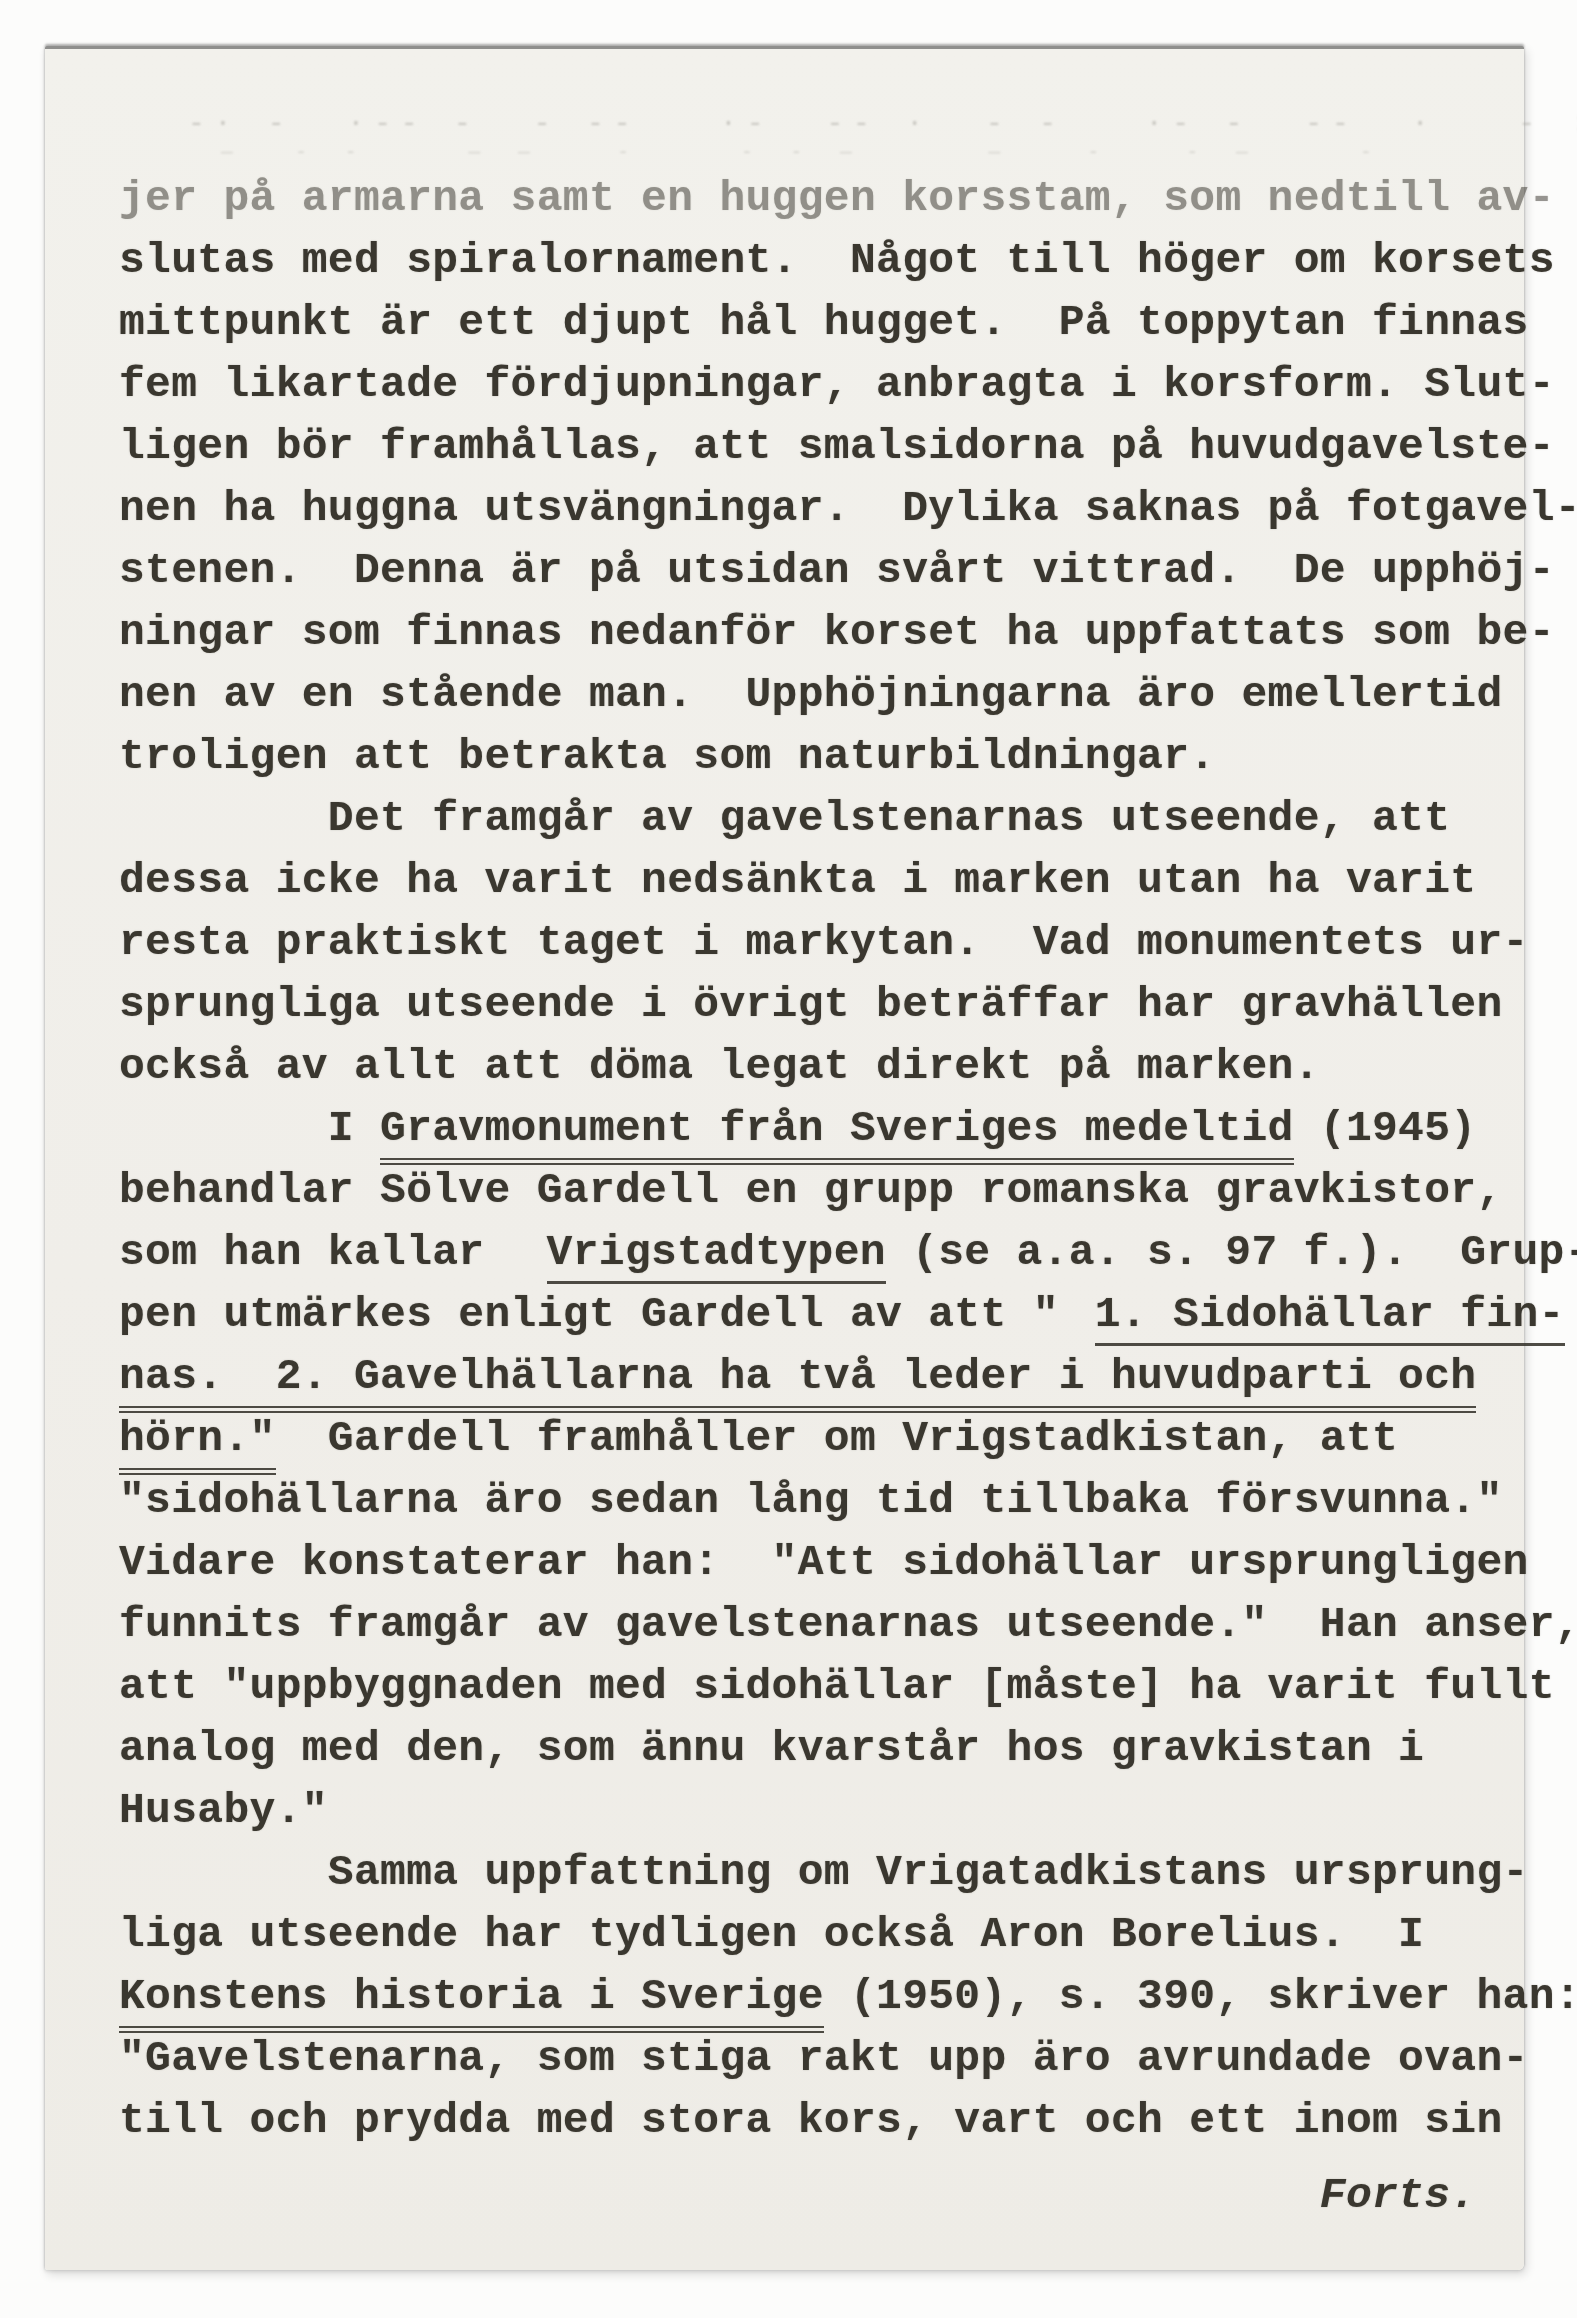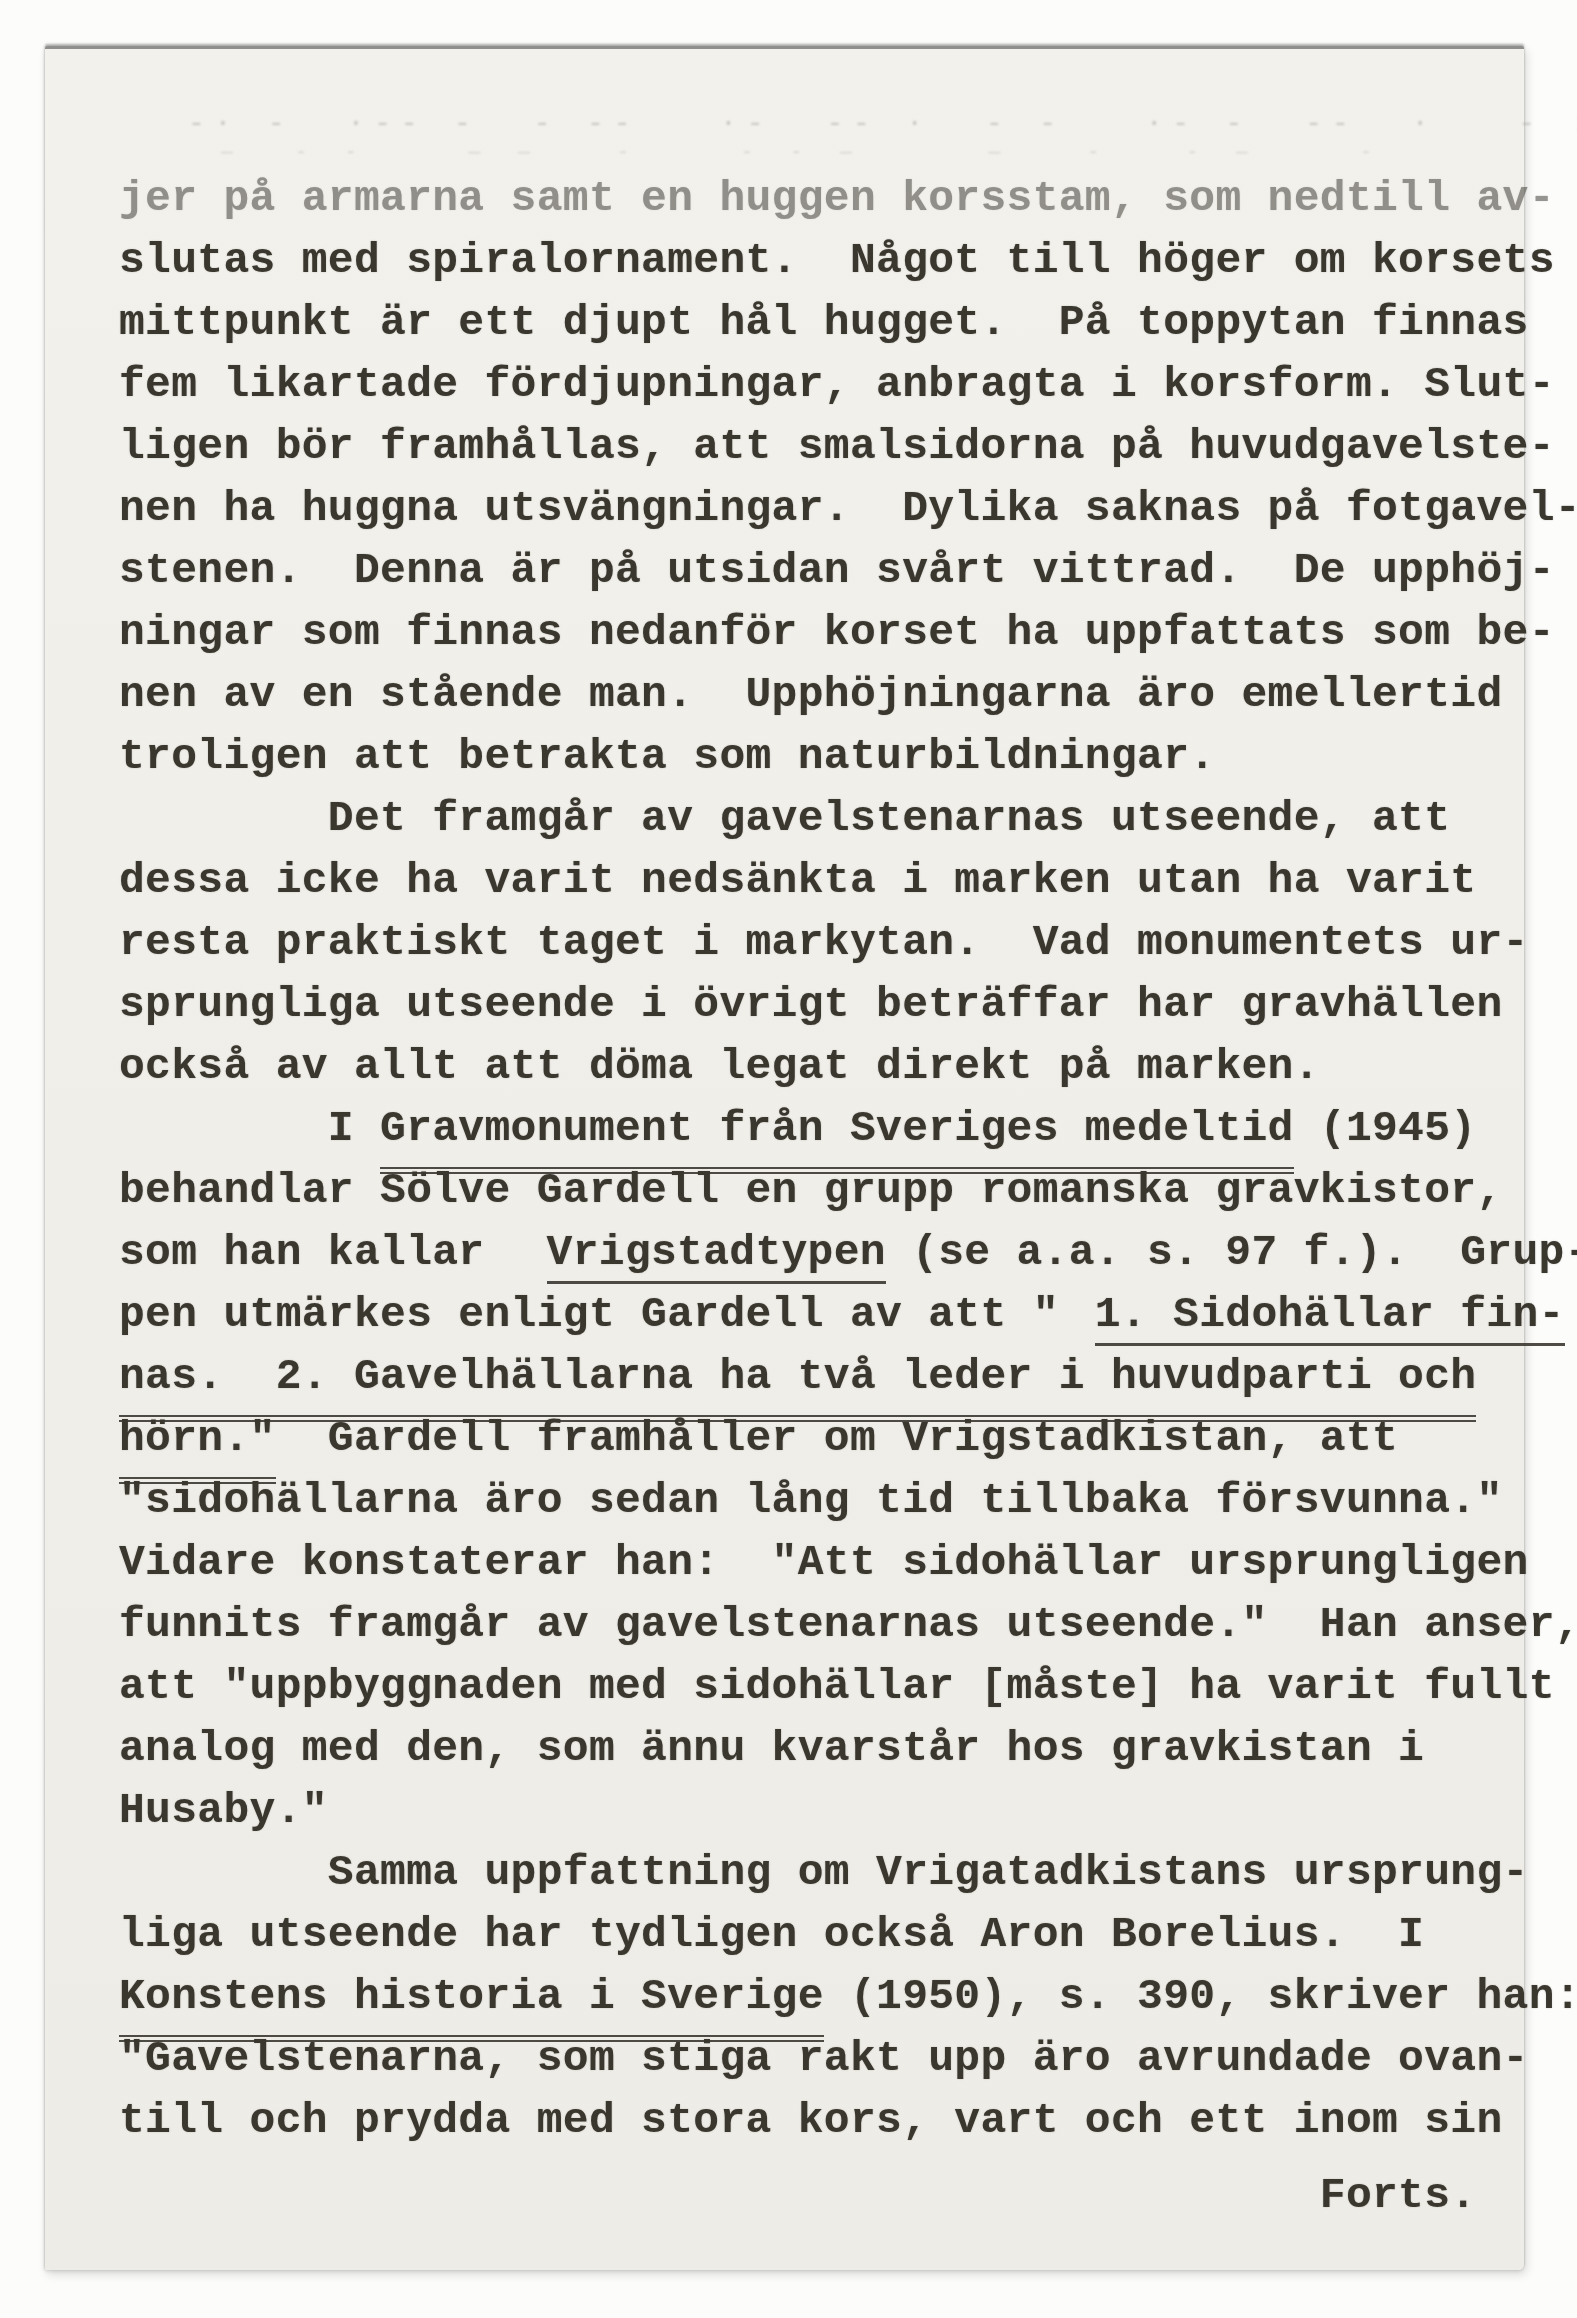--- a/index.html
+++ b/index.html
@@ -20,23 +20,23 @@
   .typewriter{
     position:absolute;left:74px;top:119px;right:16.4px;
     font-size:43px;line-height:62px;font-weight:bold;
     color:#3a372f;
     white-space:pre;
     letter-spacing:0.3px;
     text-shadow:0 0 1.6px rgba(58,55,47,.30);
   }
   .line{min-height:62px;}
   .line.faded{opacity:.52;}
-  .line.gap{margin-top:13px;}
+  .line.gap{margin-top:13px;font-style:italic;}
   .us{border-bottom:3.3px solid rgba(54,51,43,.88);padding-bottom:4.1px;margin-left:36px;}
-  .ud{border-bottom:7.4px double rgba(54,51,43,.88);padding-bottom:14px;}
+  .ud{border-bottom:7.4px double rgba(54,51,43,.88);padding-bottom:5px;}
   .ghost{
     position:absolute;white-space:pre;font-weight:normal;
     color:#aaa8a1;filter:blur(0.8px);
   }
   .ghost1{left:143px;top:59px;font-size:28px;letter-spacing:9.8px;opacity:.55;}
   .ghost2{left:176px;top:93px;font-size:19.6px;letter-spacing:13px;opacity:.40;}
 </style>
 </head>
 <body>
 

